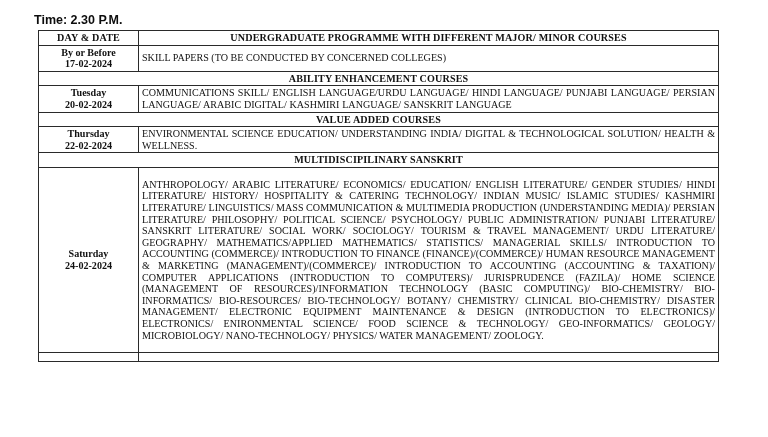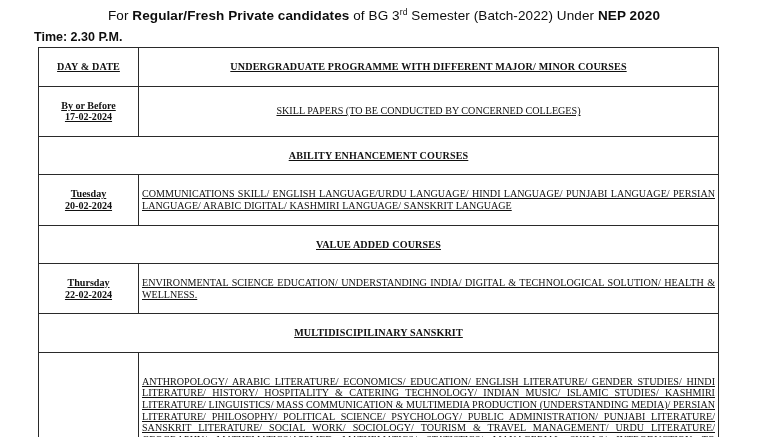--- a/index.html
+++ b/index.html
@@ -56,25 +56,24 @@
     margin: 0 0 0 38px;
     width: 681px;
   }
   table.schedule {
     border-collapse: collapse;
     width: 100%;
     table-layout: fixed;
   }
   table.schedule td {
     border: 1px solid #2a2a2a;
-    padding: 13px 3px;
+    padding: 1px 3px;
     vertical-align: middle;
     font-size: 10.1px;
     line-height: 11.6px;
-    text-decoration: underline;
   }
   .col-day {
     width: 100px;
   }
   .cell-day {
     text-align: center;
     font-weight: bold;
     font-size: 10.6px;
     line-height: 12.4px;
     padding: 3px 2px;
@@ -88,21 +87,21 @@
   }
   .cell-section {
     text-align: center;
     font-weight: bold;
     font-size: 10.6px;
     letter-spacing: 0.15px;
     padding: 2px;
     margin-top: 27px;
   }
   .cell-center {
-    text-align: center;
+    text-align: left;
     padding: 4px 2px;
     font-size: 10.2px;
   }
   .cell-just {
     text-align: justify;
     text-align-last: left;
     padding: 2px 5px 2px 4px;
     font-size: 10.05px;
     line-height: 11.7px;
     word-spacing: 0.2px;
@@ -114,23 +113,20 @@
     font-size: 10.05px;
     line-height: 11.75px;
   }
   .row-tall .cell-day { height: 182px; }
   .stub-row td { height: 6px; border-bottom: none; padding: 0; }
 </style>
 </head>
 <body>
 
 <div class="doc-header">
-  <div class="header-line">
-    <span>For </span><span class="b">Regular/Fresh Private candidates</span><span> of BG 3</span><span class="sup">rd</span><span> Semester (Batch-2022) Under </span><span class="b">NEP 2020</span>
-  </div>
 </div>
 
 <div class="time-line">Time:  2.30 P.M.</div>
 
 <div class="table-wrap">
   <table class="schedule">
     <colgroup>
         <col class="col-day">
         <col>
       </colgroup>

